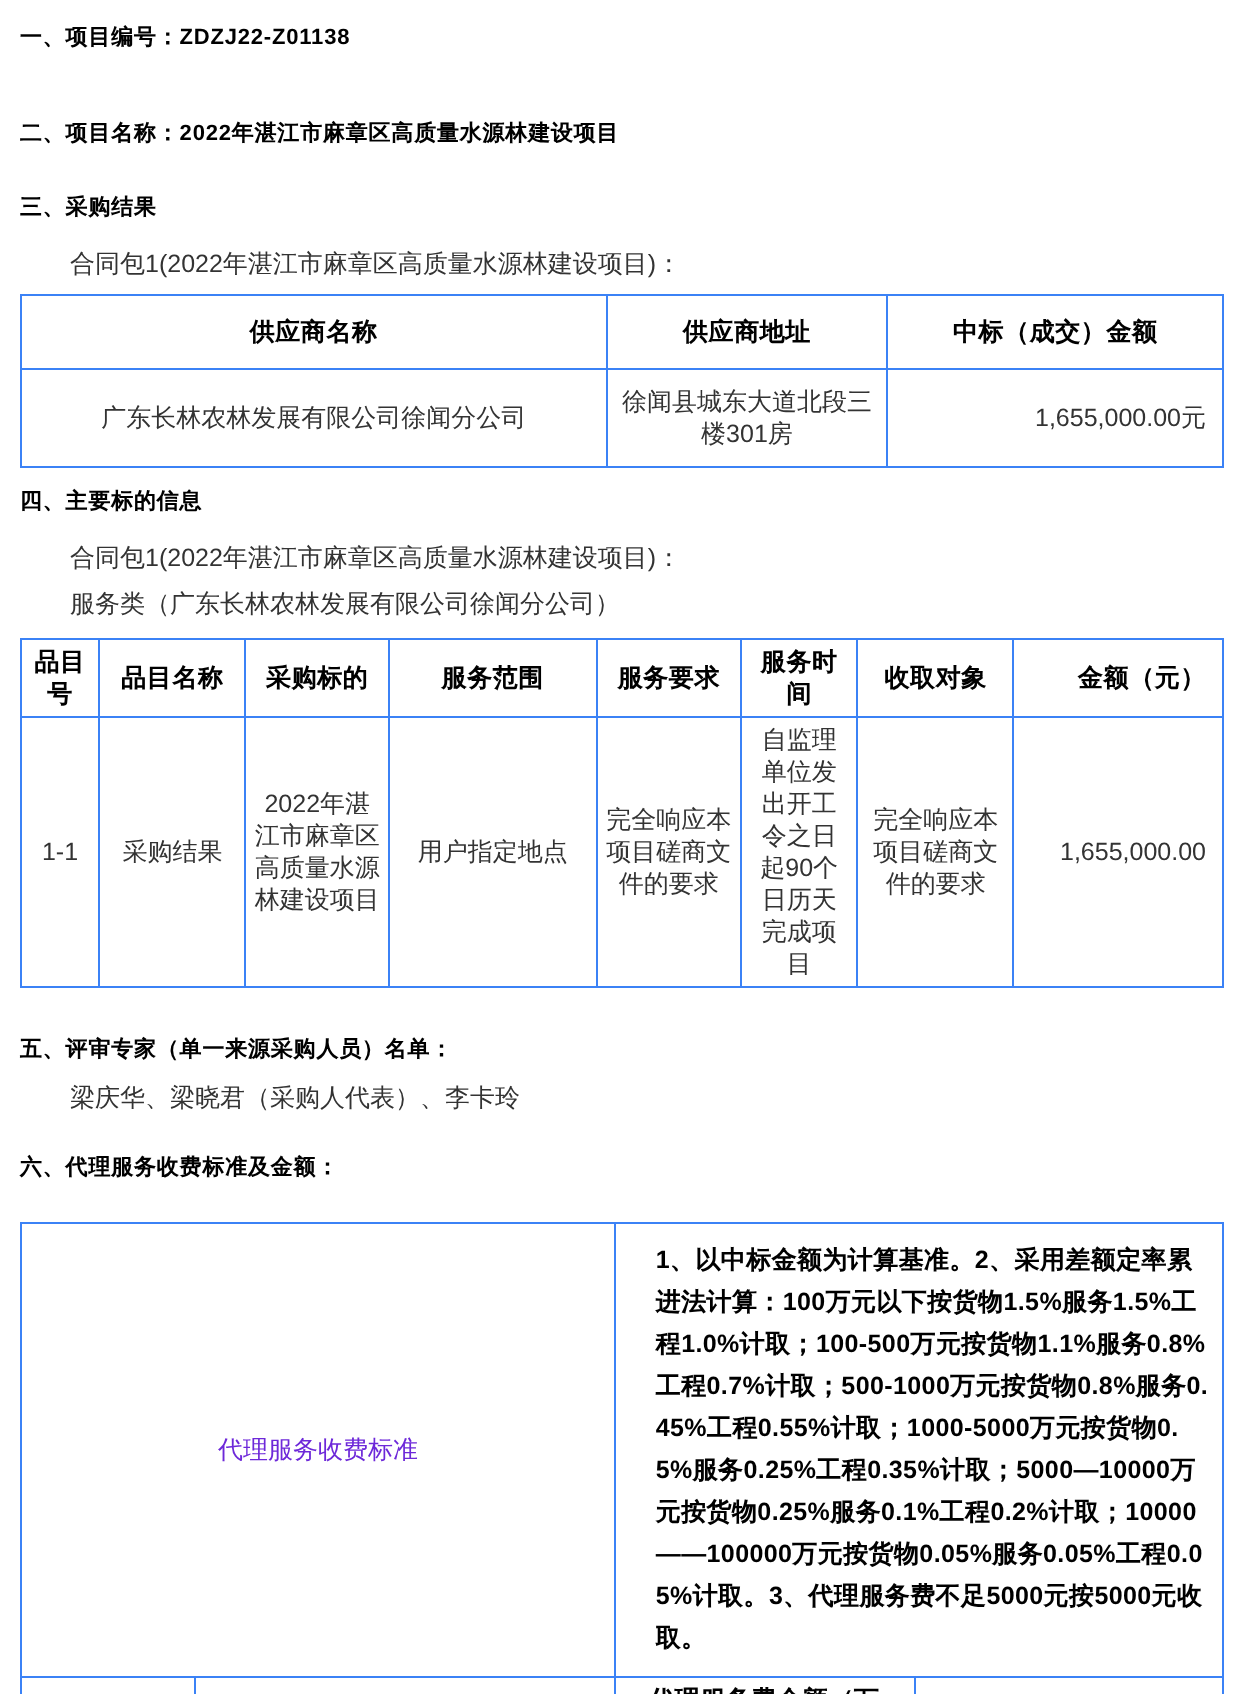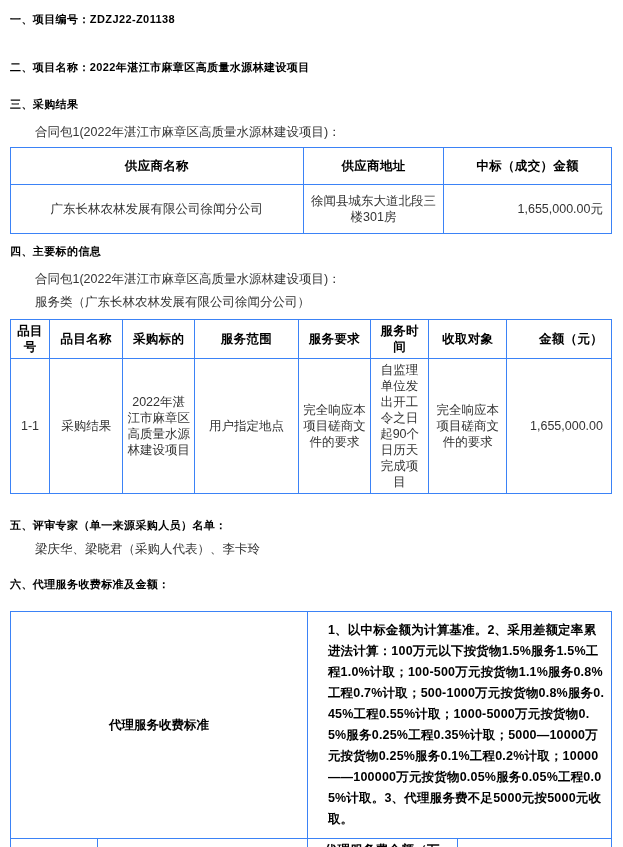--- a/index.html
+++ b/index.html
@@ -54,21 +54,21 @@
 
   .t1 .hdr  { height: 37px; }
   .t1 .data { height: 49px; }
   .t2 .hdr  { height: 38px; }
   .t2 .data { height: 76px; }
   .t3 .feerow { height: 203px; }
   .t3 .hdr  { height: 39px; }
 
   .right { text-align: right; padding-right: 8px; }
 
-  .fee-label { font-weight: bold; color: #000000; }
+  .fee-label { font-weight: normal; color: #6d28d9; }
   .fee-text {
     text-align: left;
     font-weight: bold;
     color: #000;
     padding: 8px 6px 8px 20px;
     line-height: 21px;
     letter-spacing: 0.2px;
     vertical-align: middle;
   }
 </style>

